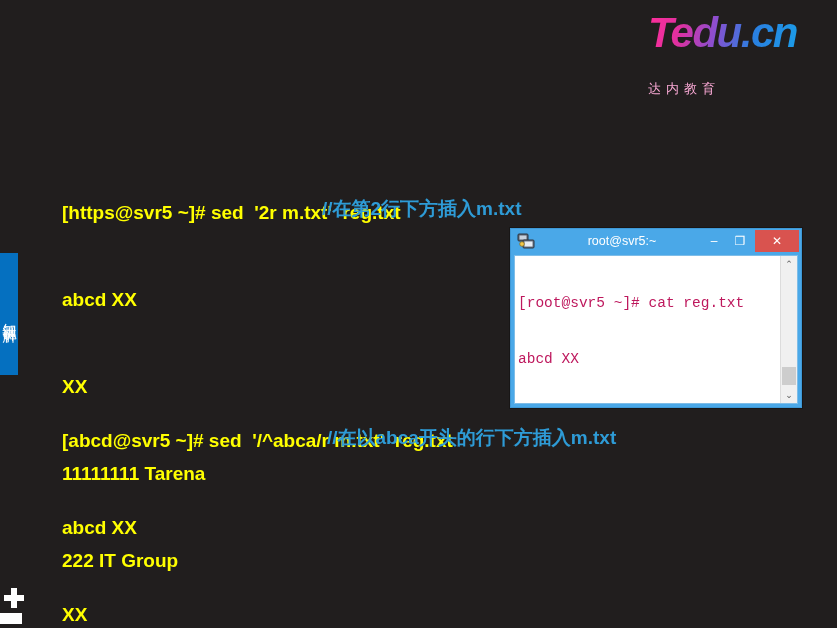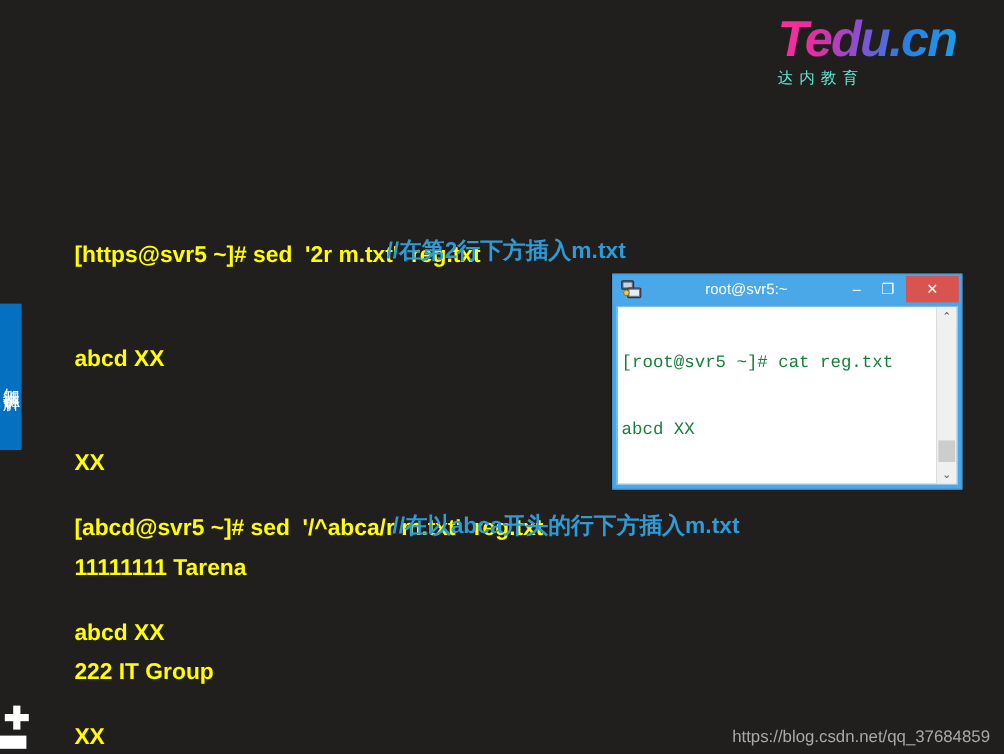--- a/index.html
+++ b/index.html
@@ -34,24 +34,25 @@
     line-height: 46px;
     background: linear-gradient(100deg, #ff2e9a 0%, #e0309f 22%, #8a4fd0 45%, #2a7fe0 70%, #1b9de8 100%);
     -webkit-background-clip: text;
     background-clip: text;
     color: transparent;
     -webkit-text-fill-color: transparent;
     display: inline-block;
   }
   #logo-sub {
     font-size: 13px;
-    color: #5eead4;
+    color: #f9a8d4;
     letter-spacing: 5px;
     line-height: 18px;
     padding-right: 2px;
+    margin-top: 24px;
   }
 
   
   #title {
     position: absolute;
     left: 42px;
     top: 44px;
     font-size: 34px;
     font-weight: bold;
     color: #ffffff;
@@ -170,21 +171,21 @@
     overflow: hidden;
   }
   #term-text {
     position: absolute;
     left: 3px;
     top: 1px;
     right: 17px;
     font-family: "Liberation Mono", "DejaVu Sans Mono", monospace;
     font-size: 14.5px;
     line-height: 18.6px;
-    color: #15803d;
+    color: #be185d;
     white-space: pre;
   }
   .term-line { height: 18.6px; }
   
   #term-scroll {
     position: absolute;
     right: 0px;
     top: 0px;
     bottom: 0px;
     width: 16px;
@@ -313,15 +314,14 @@
         <div class="scroll-arrow" id="scroll-up">⌃</div>
         <div id="scroll-thumb"></div>
         <div class="scroll-arrow" id="scroll-down">⌄</div>
       </div>
     </div>
   </div>
 
   <div id="mark-plus"></div>
   <div id="mark-bar"></div>
 
-  <div id="watermark">https://blog.csdn.net/qq_37684859</div>
 
 </div>
 
 </body></html>

